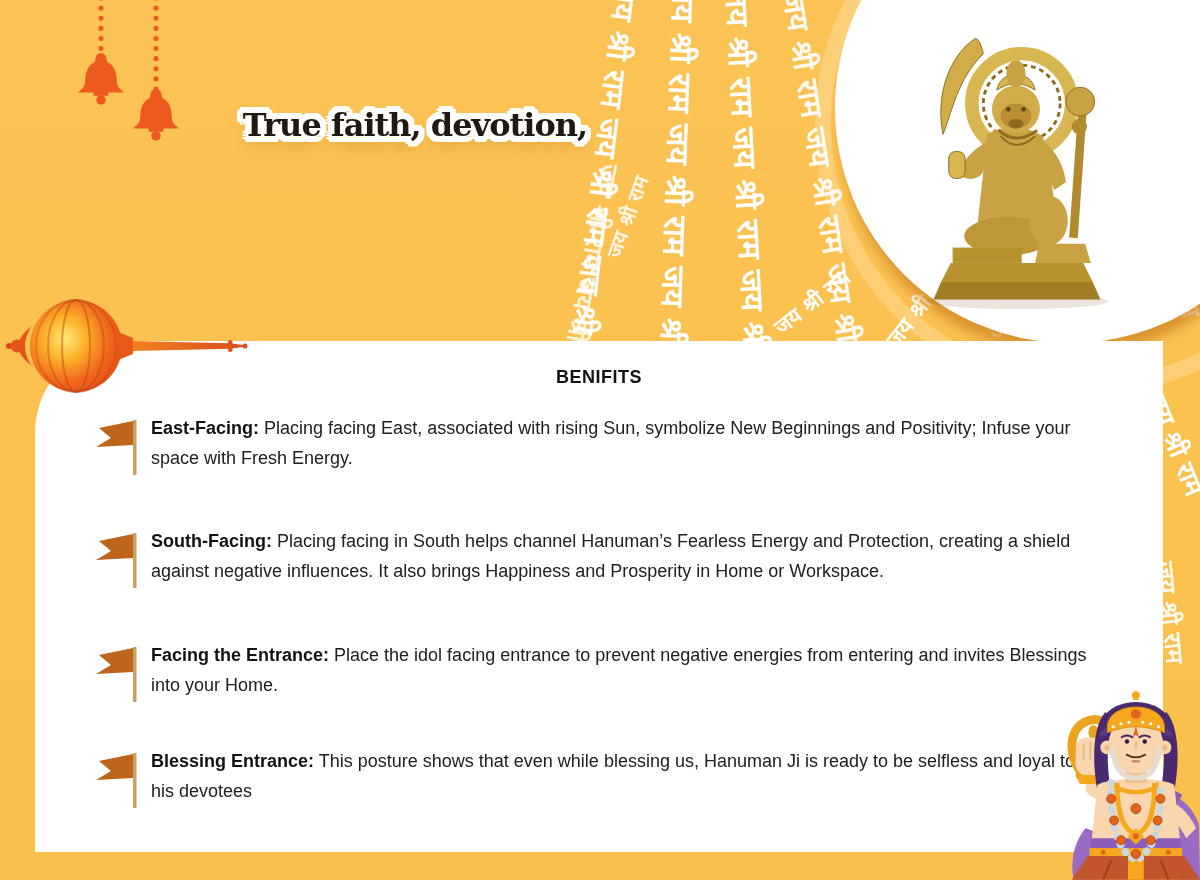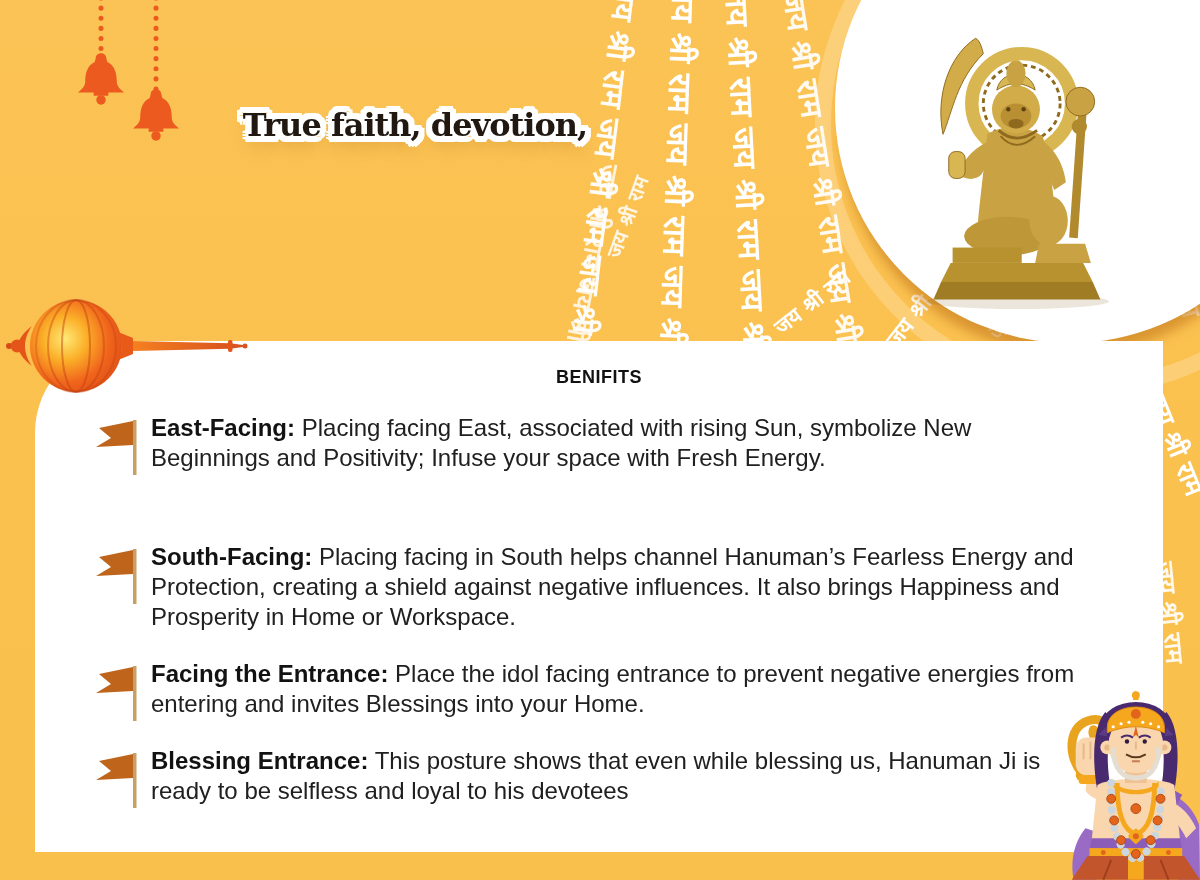--- a/index.html
+++ b/index.html
@@ -58,24 +58,24 @@
   
   .card{
     position:absolute;left:35px;top:341px;width:1128px;height:511px;background:#fff;
     border-radius:92px 0 0 0;z-index:4;
   }
   .card-heading{
     position:absolute;left:0;top:26px;width:100%;text-align:center;
     font-size:18px;font-weight:700;letter-spacing:.5px;color:#111;
   }
   .benefit{position:absolute;left:58px;display:flex;align-items:flex-start;}
-  .b1{top:72px;}  .b2{top:185px;margin-top:16px;}  .b3{top:318px;justify-content:flex-end;}  .b4{top:405px;}
+  .b1{top:72px;}  .b2{top:185px;}  .b3{top:299px;justify-content:flex-end;}  .b4{top:405px;}
   .benefit .flag{flex:0 0 46px;margin-top:2px;}
   .benefit p{
-    margin:0 0 0 12px;width:940px;font-size:24px;line-height:30px;color:#202020;
+    margin:0 0 0 12px;width:940px;font-size:18px;line-height:30px;color:#202020;
   }
   .benefit p b{color:#121212;}
 
   .gada{position:absolute;left:6px;top:298px;z-index:6;}
   .cartoon{position:absolute;left:1052px;top:682px;z-index:7;}
 </style>
 </head>
 <body>
 
 <div class="stage">

